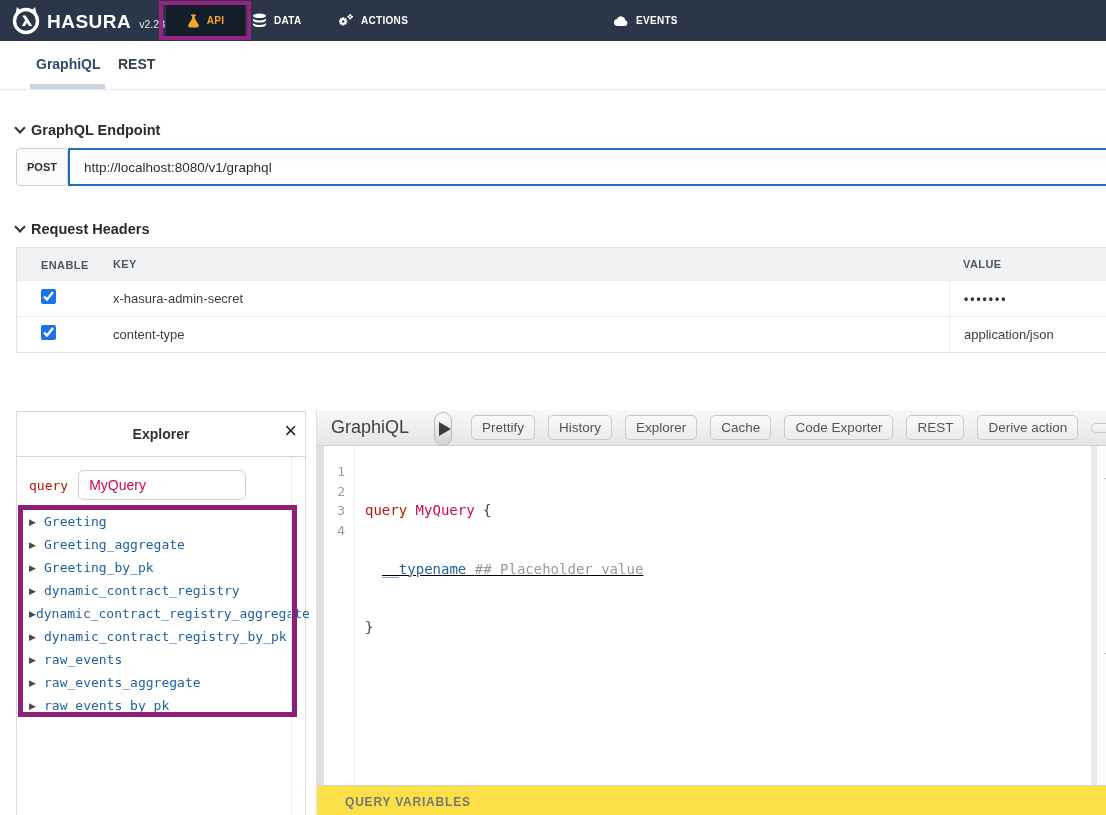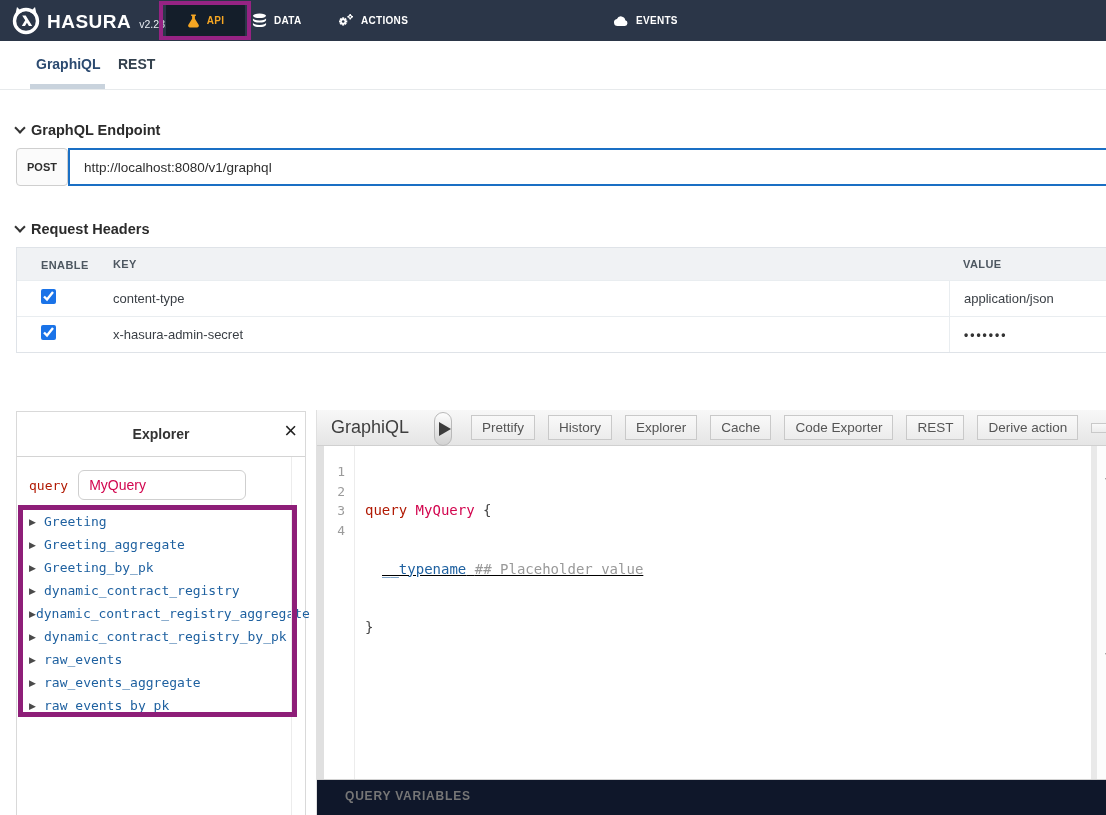--- a/index.html
+++ b/index.html
@@ -87,21 +87,21 @@
   .gql-topbar { position:absolute; left:0; top:0; right:0; height:36px;
                 background:linear-gradient(#f8f8f8,#e5e5e5); border-bottom:1px solid #d0d0d0;
                 display:flex; align-items:center; }
   .gql-title { font-size:18px; color:#3f3f3f; margin-left:14px; }
   .exec-btn { width:34px; height:34px; border-radius:17px; margin-left:25px; margin-top:2px;
               background:linear-gradient(#fdfdfd,#d2d2d2); border:1px solid #b9b9b9;
               display:flex; align-items:center; justify-content:center; cursor:pointer; }
   .play-tri { width:0; height:0; border-left:12px solid #3c3c3c; border-top:7px solid transparent;
               border-bottom:7px solid transparent; margin-left:4px; }
   .tool-btn { margin-left:13px; padding:4px 10px; font-size:13.5px; color:#555;
-              background:linear-gradient(#f9f9f9,#ececec); border:1px solid #c9c9c9; border-radius:0;
+              background:linear-gradient(#f9f9f9,#ececec); border:1px solid #c9c9c9; border-radius:5px;
               cursor:pointer; white-space:nowrap; font-family:"Liberation Sans",sans-serif; }
   .tool-btn.first { margin-left:19px; }
   .tool-btn.partial { width:40px; }
 
   .gql-editor { position:absolute; left:0; top:36px; right:0; bottom:18px; background:#fff; }
   .editor-strip { position:absolute; left:0; top:0; bottom:0; width:7px; background:#e0e0e0; }
   .editor-gutter { position:absolute; left:7px; top:0; bottom:0; width:31px; background:#fff;
                    border-right:1px solid #ececec; padding-top:16px; }
   .gutter-num { text-align:right; padding-right:9px; color:#9b9b9b; font-size:13px;
                 font-family:"DejaVu Sans Mono",monospace; line-height:19.5px; }
@@ -109,21 +109,21 @@
                font-family:"DejaVu Sans Mono",monospace; font-size:14px; line-height:19.5px;
                white-space:pre; cursor:text; }
   .tok-kw { color:#b11a04; } .tok-def { color:#d2054e; } .tok-punc { color:#444; }
   .tok-prop { color:#1f61a0; } .tok-comment { color:#999; }
   .code-indent { padding-left:17px;text-decoration:underline; }
 
   .right-band { position:absolute; right:9px; top:36px; bottom:18px; width:6px; background:#e9e9e9; }
   .right-strip { position:absolute; right:0; top:36px; bottom:18px; width:9px; background:#fcfcfc; overflow:hidden; }
   .strip-tri { position:absolute; right:-4px; color:#8a8a8a; font-size:10px; }
 
-  .vars-bar { position:absolute; left:0; right:0; bottom:0; height:36px; background:#0f172a;
+  .vars-bar { position:absolute; left:0; right:0; bottom:0; height:30px; background:#fde047;
               border-top:1px solid #d2d2d2; overflow:hidden; cursor:row-resize; }
   .vars-label { margin:9px 0 0 28px; font-size:12px; font-weight:bold; color:#767676; letter-spacing:.8px; }
 </style>
 </head>
 <body>
 
 <div class="navbar">
   <div class="brand">
     <span>
       <svg width="32" height="32" viewBox="0 0 32 32">
@@ -231,33 +231,33 @@
     <div class="col-key">
         <span class="col-head-label">KEY</span>
       </div>
     <div class="col-value">
         <span class="col-head-label">VALUE</span>
       </div>
   </div>
   <div class="hdr-row">
     <div class="col-enable"><input type="checkbox" checked="" class="hdr-check" style=""></div>
     <div class="col-key">
-        <span class="cell-text">content-type</span>
+        <span class="cell-text">x-hasura-admin-secret</span>
       </div>
     <div class="col-value">
-        <span class="cell-text">application/json</span>
+        <span class="cell-text dots">•••••••</span>
       </div>
   </div>
   <div class="hdr-row">
     <div class="col-enable"><input type="checkbox" checked="" class="hdr-check" style=""></div>
     <div class="col-key">
-        <span class="cell-text">x-hasura-admin-secret</span>
+        <span class="cell-text">content-type</span>
       </div>
     <div class="col-value">
-        <span class="cell-text dots">•••••••</span>
+        <span class="cell-text">application/json</span>
       </div>
   </div>
 </div>
 
 <div class="explorer">
   <div class="explorer-head">
     <span class="explorer-title">Explorer</span>
     <span class="explorer-close">×</span>
   </div>
   <div class="explorer-gutter"></div>

